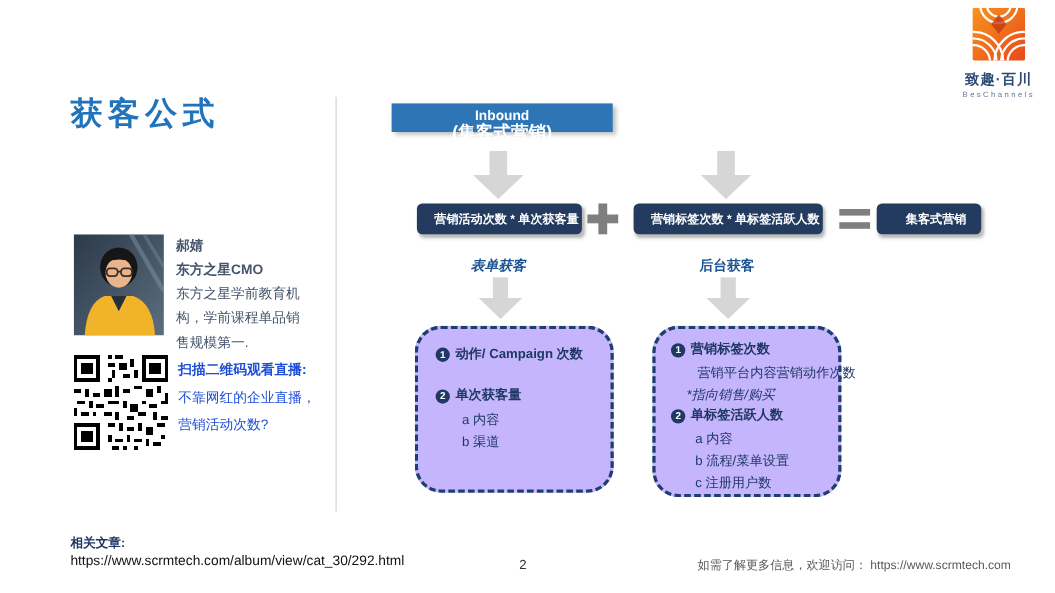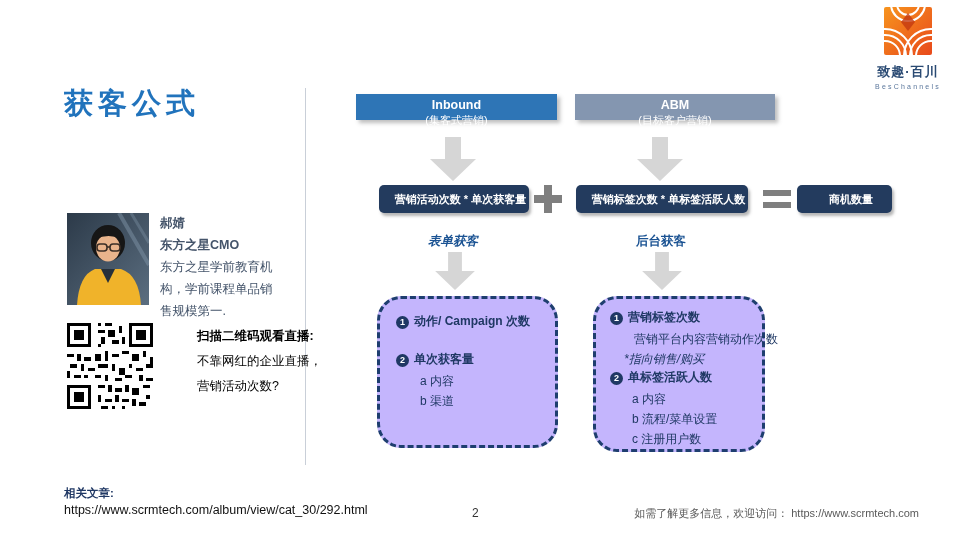--- a/index.html
+++ b/index.html
@@ -13,21 +13,21 @@
   .brand-sub { font-size:7px; color:#5B779C; letter-spacing:2.2px; margin-top:2px; }
 
   
   .page-title { position:absolute; left:64px; top:84px; font-size:29px; font-weight:bold; color:#2173BC; letter-spacing:5px; }
   .v-divider { position:absolute; left:305px; top:88px; width:1px; height:377px; background:#C9CFD8; }
 
   
   .hdr-box { position:absolute; top:94px; height:26px; color:#fff; text-align:center;
              box-shadow:3px 3px 4px rgba(110,110,110,0.45); padding-top:4px; }
   .hdr-box .l1 { font-size:12.5px; font-weight:bold; line-height:15px; }
-  .hdr-box .l2 { font-size:11px; font-weight:normal; line-height:15px; }
+  .hdr-box .l2 { font-size:16px; font-weight:bold; line-height:15px; }
   .hdr-inbound { left:356px; width:201px; background:#2E75B6; }
   .hdr-abm { left:575px; width:200px; background:#8496B0; }
 
   
   .arrow { position:absolute; width:46px; height:44px; }
   .arrow svg { width:100%; height:100%; display:block; }
 
   
   .f-box { position:absolute; top:185px; height:28px; background:#233B5E; border-radius:5px;
            color:#fff; font-size:11px; font-weight:bold; display:flex; align-items:center; justify-content:center;
@@ -60,21 +60,21 @@
 
   
   .speaker-photo { position:absolute; left:67px; top:213px; width:82px; height:92px; }
   .speaker-photo svg { width:100%; height:100%; display:block; }
   .speaker-text { position:absolute; left:160px; top:212px; width:124px; color:#44546A; font-size:12.5px; line-height:22px; }
   .speaker-text .name, .speaker-text .role { font-weight:bold; }
 
   
   .qr { position:absolute; left:67px; top:320px; width:86px; height:92px; }
   .qr svg { width:100%; height:100%; display:block; }
-  .qr-text { position:absolute; left:162px; top:324px; width:150px; color:#000000; font-size:12.5px; line-height:25px;margin-left:35px; }
+  .qr-text { position:absolute; left:162px; top:324px; width:150px; color:#1d4ed8; font-size:12.5px; line-height:25px; }
   .qr-text .q1 { font-weight:bold; }
 
   
   .rel-label { position:absolute; left:64px; top:486px; font-size:11.5px; font-weight:bold; color:#203864; }
   .rel-url { position:absolute; left:64px; top:503px; font-size:12.5px; color:#111; }
   .page-num { position:absolute; left:472px; top:506px; font-size:12px; color:#333; }
   .more-info { position:absolute; right:40px; top:506px; font-size:11px; color:#595959; }
 </style>
 </head>
 <body>
@@ -109,41 +109,37 @@
     <div class="brand-sub">BesChannels</div>
   </div>
 
   <div class="page-title">获客公式</div>
   <div class="v-divider"></div>
 
   <div class="hdr-box hdr-inbound">
     <div class="l1">Inbound</div>
     <div class="l2">(集客式营销)</div>
   </div>
-  <div class="hdr-box hdr-abm">
-    <div class="l1">ABM</div>
-    <div class="l2">(目标客户营销)</div>
-  </div>
 
   <div class="arrow" style="left:430px; top:137px;">
     <svg viewBox="0 0 46 44">
         <polygon points="15,0 31,0 31,22 46,22 23,44 0,22 15,22" fill="#D6D6D6"></polygon>
       </svg>
   </div>
   <div class="arrow" style="left:637px; top:137px;">
     <svg viewBox="0 0 46 44">
         <polygon points="15,0 31,0 31,22 46,22 23,44 0,22 15,22" fill="#D6D6D6"></polygon>
       </svg>
   </div>
 
   <div class="f-box f1">营销活动次数 * 单次获客量</div>
   <div class="plus"></div>
   <div class="f-box f2">营销标签次数 * 单标签活跃人数</div>
   <div class="equals"></div>
-  <div class="f-box f3">商机数量</div>
+  <div class="f-box f3">集客式营销</div>
 
   <div class="branch-label bl-left">表单获客</div>
   <div class="branch-label bl-right">后台获客</div>
 
   <div class="arrow" style="left:432px; top:252px; height:38px;">
     <svg viewBox="0 0 46 44">
         <polygon points="15,0 31,0 31,22 46,22 23,44 0,22 15,22" fill="#D6D6D6"></polygon>
       </svg>
   </div>
   <div class="arrow" style="left:639px; top:252px; height:38px;">

